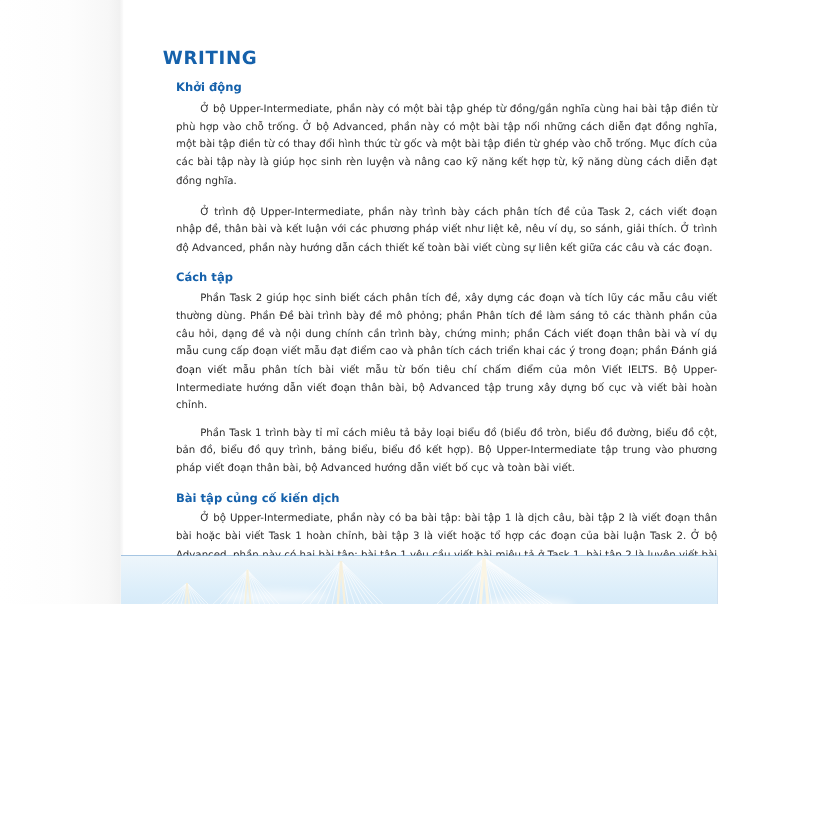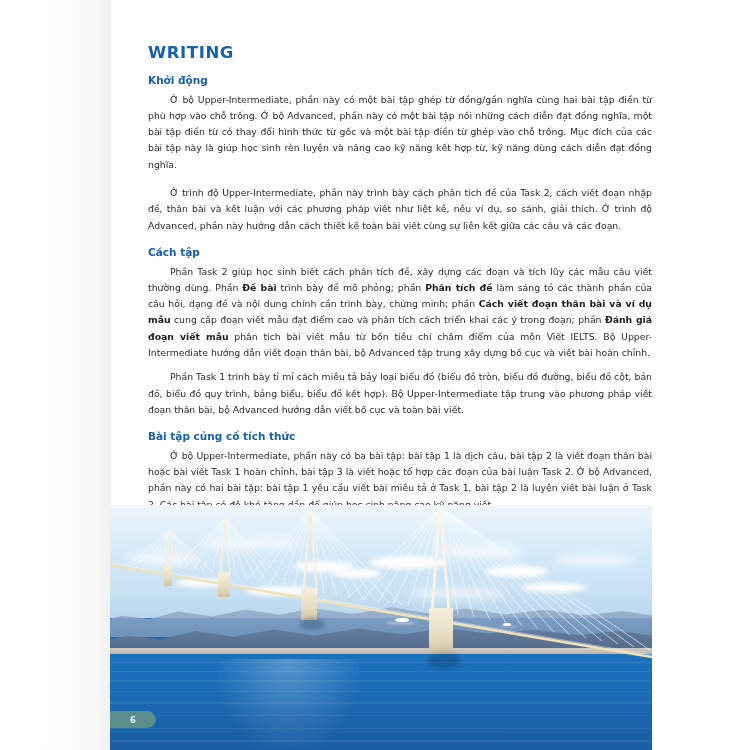--- a/index.html
+++ b/index.html
@@ -10,21 +10,21 @@
   body {
     width: 750px;
     height: 750px;
     overflow: hidden;
     font-family: "DejaVu Sans", "Liberation Sans", sans-serif;
   }
 
   #page {
     position: relative;
     width: 750px;
-    height: 750px;
+    height: 549px;
     background: #ffffff;
     overflow: hidden;
   }
 
   
   #page-edge-shadow {
     position: absolute;
     left: 0;
     top: 0;
     width: 112px;
@@ -51,45 +51,45 @@
     font-weight: bold;
     letter-spacing: 0.6px;
     margin: 0 0 11px 0;
     line-height: 1.15;
   }
 
   .section-heading {
     color: #1561ab;
     font-size: 10.5px;
     font-weight: bold;
-    margin: 0 0 5px 0;
+    margin: 0 0 5px 12px;
     line-height: 1.2;
   }
 
   .section {
     margin-bottom: 12px;
   }
   .section.last {
     margin-bottom: 0;
   }
 
   p.para {
-    margin: 0 0 1px 0;
+    margin: 0 0 1px 12px;
     color: #2b2b2b;
     font-size: 9.3px;
     line-height: 16.3px;
     text-align: justify;
     text-indent: 22px;
     text-justify: inter-word;
   }
   p.para + p.para {
     margin-top: 8px;
   }
   p.para b {
-    font-weight: bold;
+    font-weight: normal;
     color: #1d1d1d;
   }
 
   
   #photo {
     position: absolute;
     left: 110px;
     top: 505px;
     width: 542px;
     height: 245px;
@@ -232,21 +232,21 @@
         </div>
         <div class="section">
           <p class="para"><span>Ở trình độ Upper-Intermediate, phần này trình bày cách phân tích đề của Task 2, cách viết đoạn nhập đề, thân bài và kết luận với các phương pháp viết như liệt kê, nêu ví dụ, so sánh, giải thích. Ở trình độ Advanced, phần này hướng dẫn cách thiết kế toàn bài viết cùng sự liên kết giữa các câu và các đoạn.</span></p>
         </div>
         <div class="section">
           <h2 class="section-heading" style="color: rgb(21, 97, 171);">Cách tập</h2>
           <p class="para"><span>Phần Task 2 giúp học sinh biết cách phân tích đề, xây dựng các đoạn và tích lũy các mẫu câu viết thường dùng. Phần </span><b>Đề bài</b><span> trình bày đề mô phỏng; phần </span><b>Phân tích đề</b><span> làm sáng tỏ các thành phần của câu hỏi, dạng đề và nội dung chính cần trình bày, chứng minh; phần </span><b>Cách viết đoạn thân bài và ví dụ mẫu</b><span> cung cấp đoạn viết mẫu đạt điểm cao và phân tích cách triển khai các ý trong đoạn; phần </span><b>Đánh giá đoạn viết mẫu</b><span> phân tích bài viết mẫu từ bốn tiêu chí chấm điểm của môn Viết IELTS. Bộ Upper-Intermediate hướng dẫn viết đoạn thân bài, bộ Advanced tập trung xây dựng bố cục và viết bài hoàn chỉnh.</span></p>
           <p class="para"><span>Phần Task 1 trình bày tỉ mỉ cách miêu tả bảy loại biểu đồ (biểu đồ tròn, biểu đồ đường, biểu đồ cột, bản đồ, biểu đồ quy trình, bảng biểu, biểu đồ kết hợp). Bộ Upper-Intermediate tập trung vào phương pháp viết đoạn thân bài, bộ Advanced hướng dẫn viết bố cục và toàn bài viết.</span></p>
         </div>
         <div class="section last">
-          <h2 class="section-heading" style="color: rgb(21, 97, 171);">Bài tập củng cố tích thức</h2>
+          <h2 class="section-heading" style="color: rgb(21, 97, 171);">Bài tập củng cố kiến dịch</h2>
           <p class="para"><span>Ở bộ Upper-Intermediate, phần này có ba bài tập: bài tập 1 là dịch câu, bài tập 2 là viết đoạn thân bài hoặc bài viết Task 1 hoàn chỉnh, bài tập 3 là viết hoặc tổ hợp các đoạn của bài luận Task 2. Ở bộ Advanced, phần này có hai bài tập: bài tập 1 yêu cầu viết bài miêu tả ở Task 1, bài tập 2 là luyện viết bài luận ở Task 2. Các bài tập có độ khó tăng dần để giúp học sinh nâng cao kỹ năng viết.</span></p>
         </div>
       </div>
   </div>
 
   <div id="photo">
     <div class="ph-sky"></div>
 
     <div class="cloud soft" style="left:3%;  top:19%; width:13%;  height:5.5%;"></div>
     <div class="cloud soft" style="left:17%; top:13%; width:18%;  height:5%;"></div>

